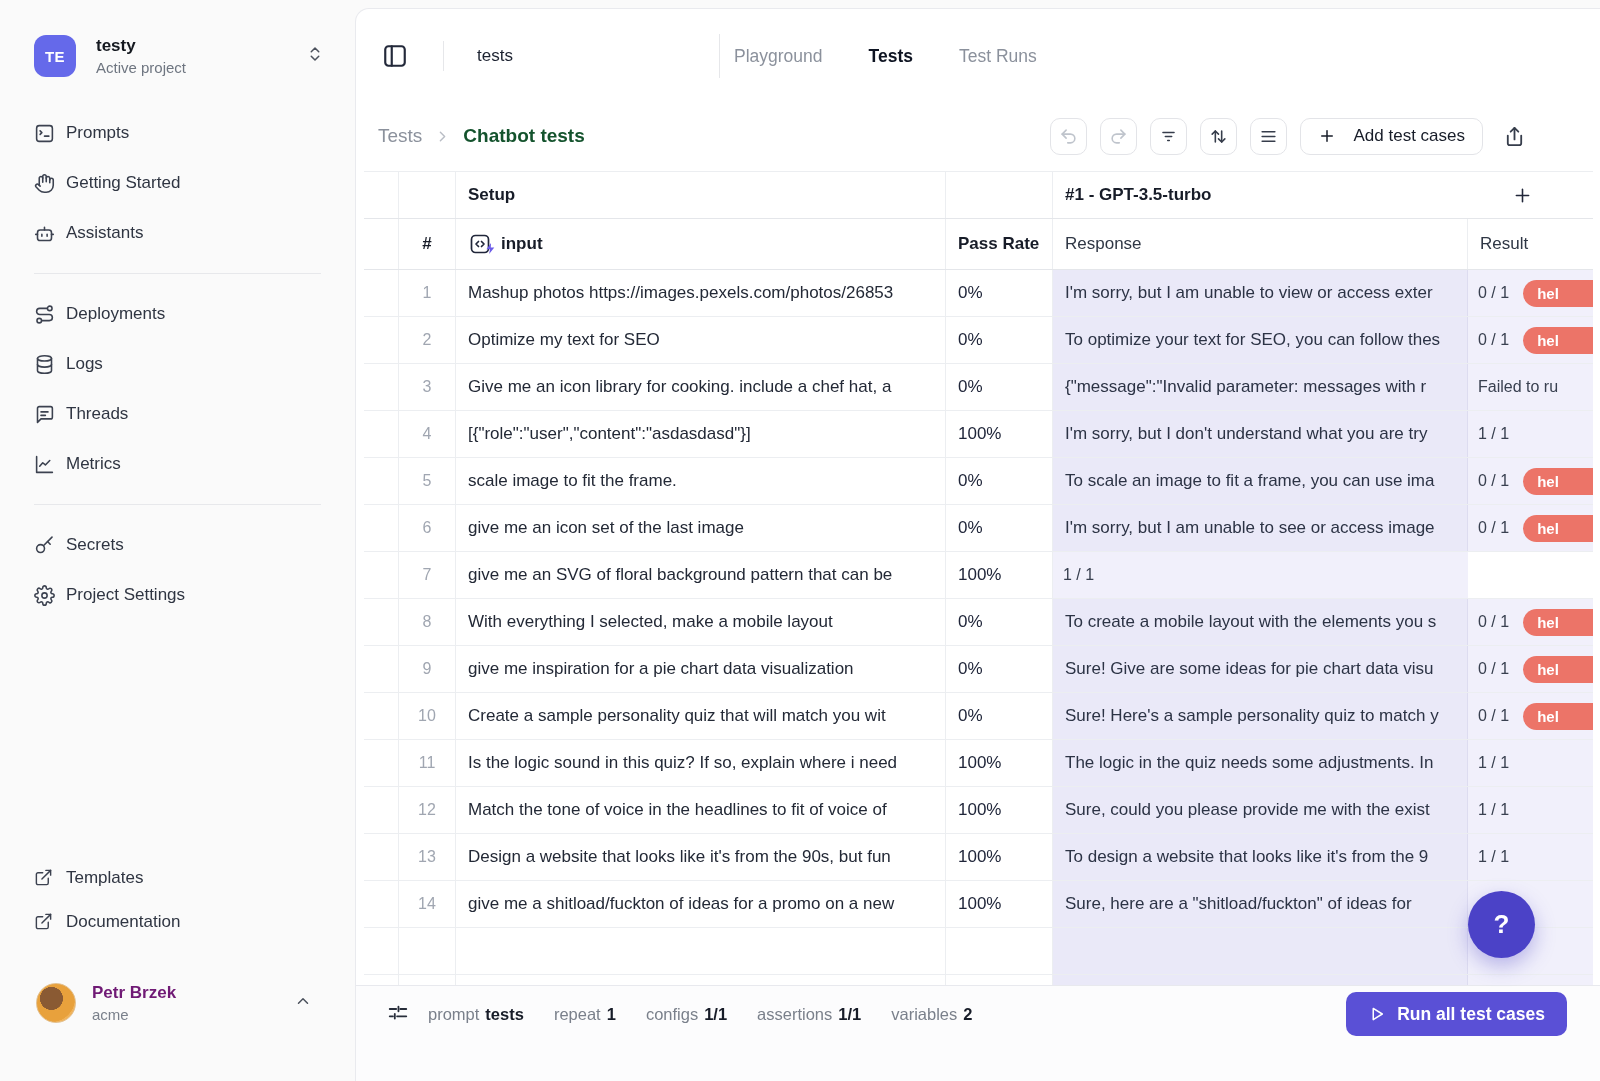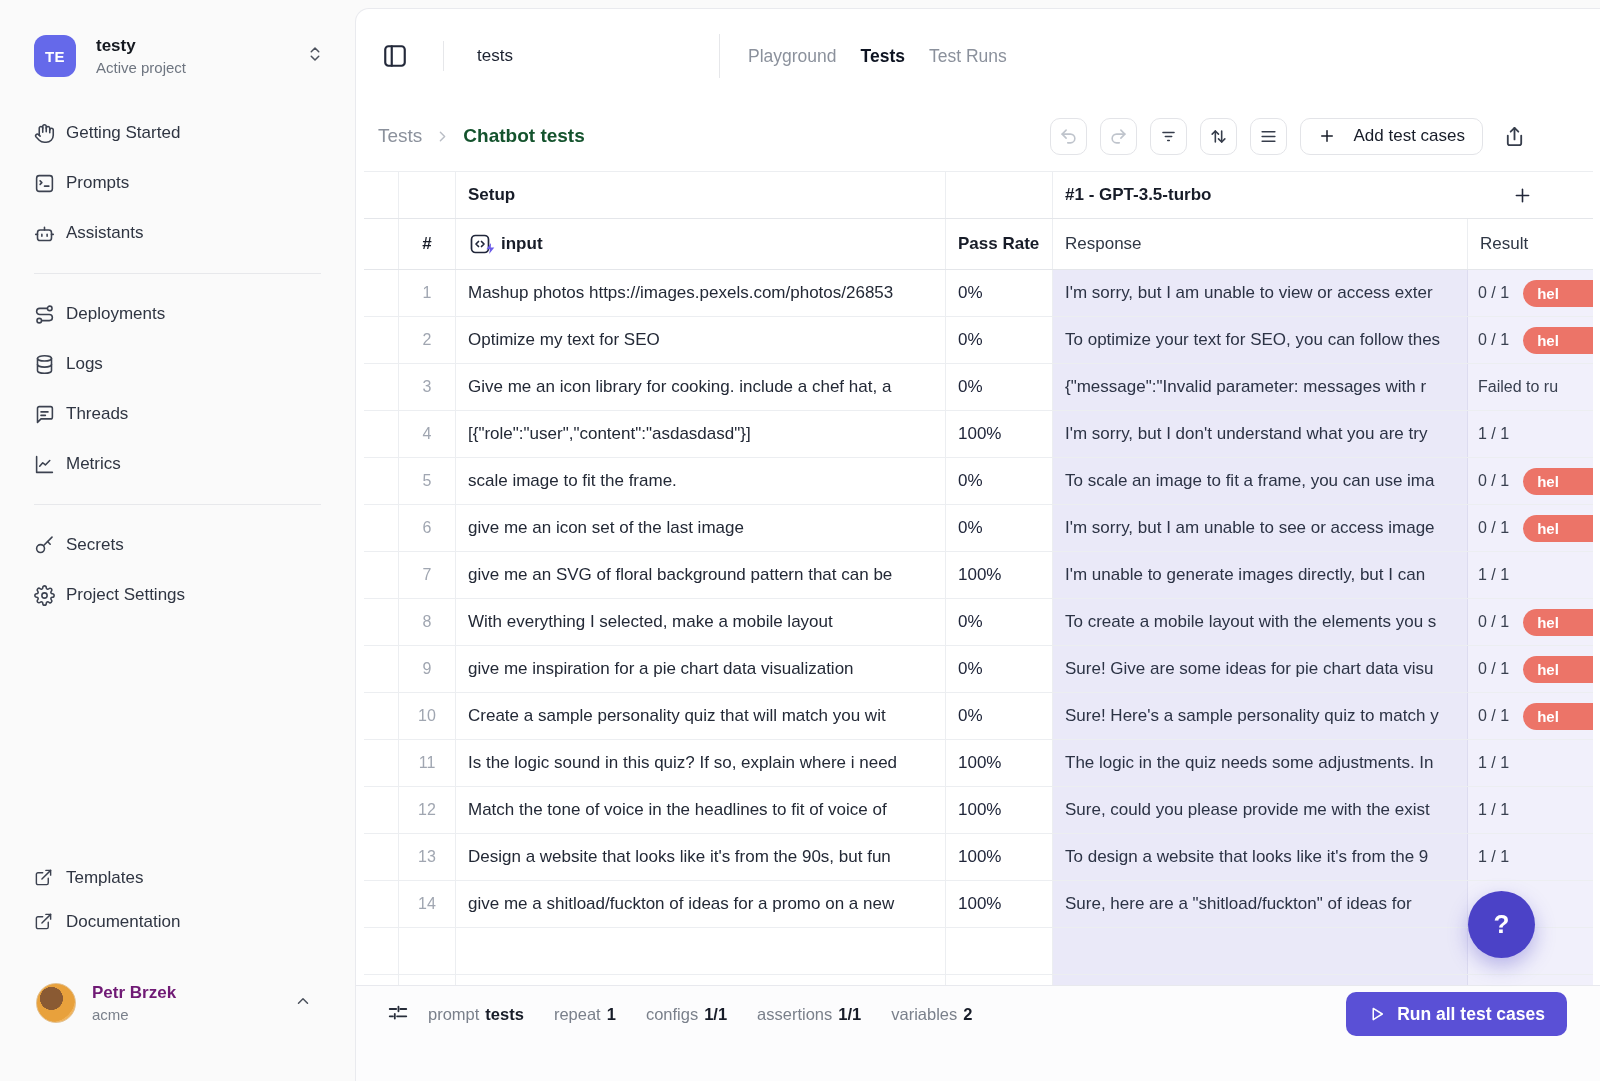--- a/index.html
+++ b/index.html
@@ -40,21 +40,21 @@
 
   
   .card { position:absolute; left:355px; top:8px; width:1245px; height:1073px; background:#fff;
     border-top-left-radius:14px; border-left:1px solid #e9eaee; border-top:1px solid #e9eaee; overflow:hidden; }
 
   .topbar { position:absolute; left:0; top:0; width:100%; height:94px; display:flex; align-items:center; }
   .panel-btn { margin-left:22px; width:34px; height:34px; display:flex; align-items:center; justify-content:center; color:#23293a; cursor:pointer; border-radius:8px; }
   .tb-divider { width:1px; height:30px; background:#e6e7ea; margin-left:31px; }
   .tb-divider.tall { height:44px; margin-left:0; }
   .ctx-label { margin-left:33px; font-size:17px; color:#1c2230; font-weight:500; width:242px; }
-  .tabs { display:flex; align-items:center; gap:24px; margin-left:28px; }
+  .tabs { display:flex; align-items:center; gap:46px; margin-left:14px; }
   .tab { font-size:17.5px; color:#8b919c; cursor:pointer; }
   .tab.active { color:#0e1422; font-weight:700; }
 
   .header-row { position:absolute; left:0; top:94px; width:100%; height:66px; display:flex; align-items:center; }
   .breadcrumb { display:flex; align-items:center; margin-left:22px; gap:12px; }
   .bc-parent { font-size:19px; color:#8b919c; cursor:pointer; }
   .bc-chev { color:#b9bdc5; display:flex; }
   .bc-title { font-size:19px; font-weight:700; color:#14532d; }
   .toolbar { margin-left:auto; margin-right:67px; display:flex; align-items:center; gap:13px; }
   .icon-btn { width:37px; height:37px; border:1px solid #e3e4e8; border-radius:10px; background:#fff; display:flex; align-items:center; justify-content:center; color:#363d4b; cursor:pointer; }
@@ -113,34 +113,34 @@
       <span class="project-caret">
         <svg width="18" height="18" viewBox="0 0 24 24" fill="none" stroke="currentColor" stroke-width="2" stroke-linecap="round" stroke-linejoin="round">
             <path d="m7 15 5 5 5-5"></path>
             <path d="m7 9 5-5 5 5"></path>
           </svg>
       </span>
     </div>
     <nav class="nav" id="nav">
         <div class="nav-item">
           <span class="icn"><svg width="21" height="21" viewBox="0 0 24 24" fill="none" stroke="currentColor" stroke-width="1.8" stroke-linecap="round" stroke-linejoin="round">
+              <rect x="3" y="3" width="18" height="18" rx="3"></rect>
+              <path d="m7 9 2 2-2 2"></path>
+              <path d="M12 15h5"></path>
+            </svg></span>
+          <span class="lbl">Prompts</span>
+        </div>
+        <div class="nav-item">
+          <span class="icn"><svg width="21" height="21" viewBox="0 0 24 24" fill="none" stroke="currentColor" stroke-width="1.8" stroke-linecap="round" stroke-linejoin="round">
               <path d="M18 11V6a2 2 0 0 0-4 0"></path>
               <path d="M14 10V4a2 2 0 0 0-4 0v2"></path>
               <path d="M10 10.5V6a2 2 0 0 0-4 0v8"></path>
               <path d="M18 8a2 2 0 1 1 4 0v6a8 8 0 0 1-8 8h-2c-2.8 0-4.5-.86-5.99-2.34l-3.6-3.6a2 2 0 0 1 2.83-2.82L7 15"></path>
             </svg></span>
           <span class="lbl">Getting Started</span>
-        </div>
-        <div class="nav-item">
-          <span class="icn"><svg width="21" height="21" viewBox="0 0 24 24" fill="none" stroke="currentColor" stroke-width="1.8" stroke-linecap="round" stroke-linejoin="round">
-              <rect x="3" y="3" width="18" height="18" rx="3"></rect>
-              <path d="m7 9 2 2-2 2"></path>
-              <path d="M12 15h5"></path>
-            </svg></span>
-          <span class="lbl">Prompts</span>
         </div>
         <div class="nav-item">
           <span class="icn"><svg width="21" height="21" viewBox="0 0 24 24" fill="none" stroke="currentColor" stroke-width="1.8" stroke-linecap="round" stroke-linejoin="round">
               <path d="M12 8V5"></path>
               <rect x="4" y="8" width="16" height="12" rx="3"></rect>
               <path d="M2 13h2"></path>
               <path d="M20 13h2"></path>
               <path d="M9 13v2"></path>
               <path d="M15 13v2"></path>
             </svg></span>
@@ -411,21 +411,20 @@
             <div class="td no-r cell-result">
               <span>0 / 1</span>
               <span class="badge">hel</span>
             </div>
           </div>
           <div class="tr data-row">
             <div class="td"></div>
             <div class="td cell-num">7</div>
             <div class="td cell-input">give me an SVG of floral background pattern that can be</div>
             <div class="td cell-pass">100%</div>
-            <div class="td cell-resp">I'm unable to generate images directly, but I can</div>
             <div class="td no-r cell-result">
               <span>1 / 1</span>
             </div>
           </div>
           <div class="tr data-row">
             <div class="td"></div>
             <div class="td cell-num">8</div>
             <div class="td cell-input">With everything I selected, make a mobile layout</div>
             <div class="td cell-pass">0%</div>
             <div class="td cell-resp">To create a mobile layout with the elements you s</div>

